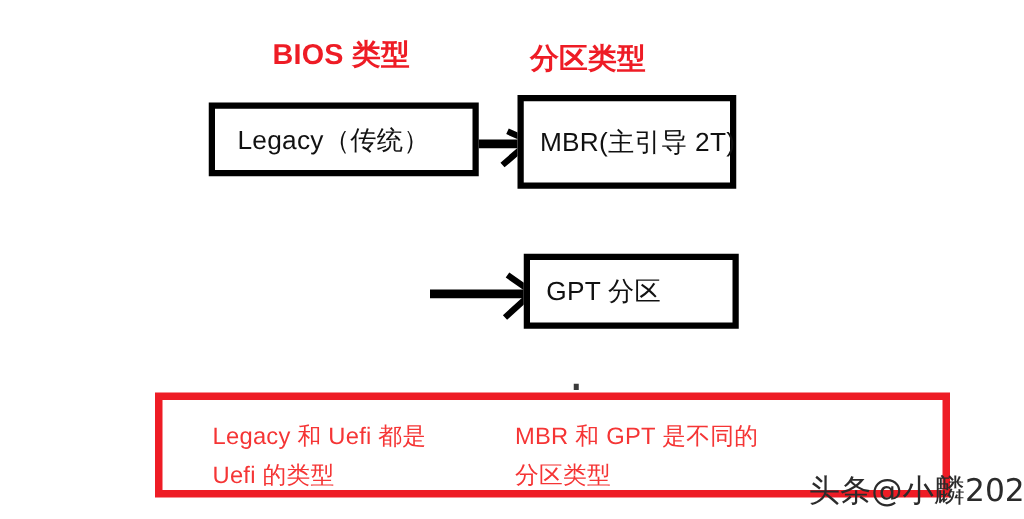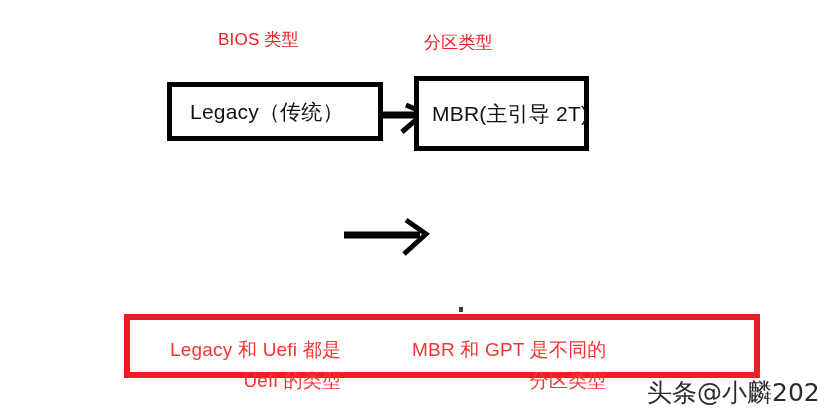--- a/index.html
+++ b/index.html
@@ -13,22 +13,22 @@
     height: 415px;
     background: #ffffff;
     overflow: hidden;
     font-family: "Liberation Sans", "DejaVu Sans", sans-serif;
   }
 
   
   .col-header {
     position: absolute;
     color: #ee1c25;
-    font-size: 17px;
-    font-weight: 400;
+    font-size: 23px;
+    font-weight: 700;
     white-space: nowrap;
     letter-spacing: 0.2px;
   }
   #header-bios { left: 218px; top: 28px; }
   #header-part { left: 424px; top: 31px; }
 
   
   .flow-box {
     position: absolute;
     box-sizing: border-box;
@@ -62,26 +62,25 @@
   }
   #arrow-1 { left: 340px; top: 92px;  width: 90px; height: 46px; }
   #arrow-2 { left: 344px; top: 212px; width: 88px; height: 46px; }
 
   
   #red-note {
     position: absolute;
     left: 124px;
     top: 314px;
     width: 636px;
-    height: 64px;
+    height: 84px;
     box-sizing: border-box;
     border: 6px solid #ee1c25;
     background: #ffffff;
     z-index: 1;
-    text-align: right;
   }
   .note-col {
     position: absolute;
     color: #f53535;
     font-size: 19px;
     line-height: 31px;
     white-space: nowrap;
     letter-spacing: 0.2px;
   }
   #note-col-1 { left: 40px; top: 14px; }
@@ -133,20 +132,23 @@
   <div class="flow-box" id="box-mbr">
     <span class="box-label">MBR(主引导 2T)</span>
   </div>
 
 
   <svg class="arrow" id="arrow-2" viewBox="0 0 88 46">
     <line x1="0" y1="23" x2="76" y2="23" stroke="#000000" stroke-width="7" stroke-linecap="butt"></line>
     <path d="M 62 8 L 82 22 L 60 42" fill="none" stroke="#000000" stroke-width="5" stroke-linejoin="miter" stroke-linecap="butt"></path>
   </svg>
 
+  <div class="flow-box" id="box-gpt">
+    <span class="box-label">GPT 分区</span>
+  </div>
 
   <div id="stray-mark"></div>
 
   <div id="red-note">
 
     <div class="note-col" id="note-col-1">
       <span class="note-line">Legacy 和 Uefi 都是</span>
       <span class="note-line">Uefi 的类型</span>
     </div>
 

